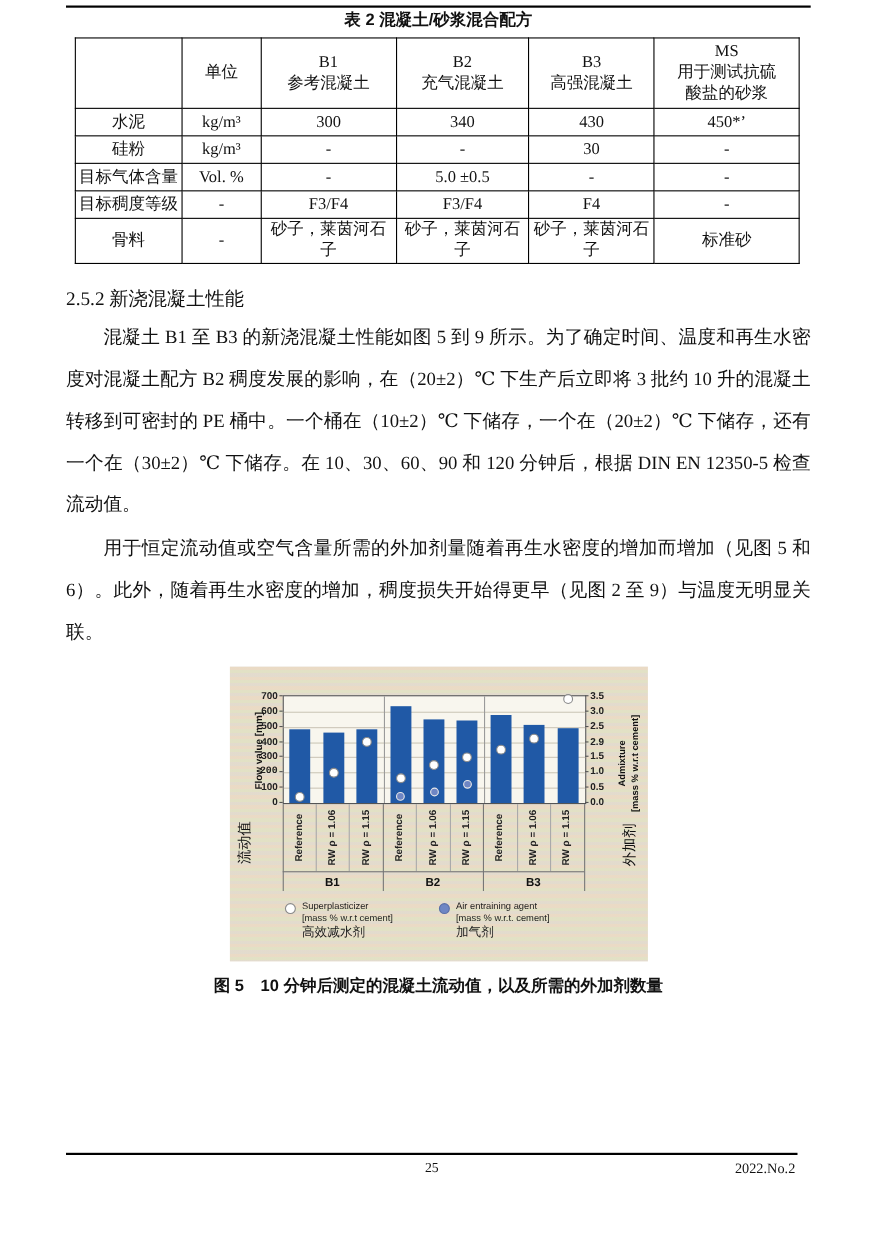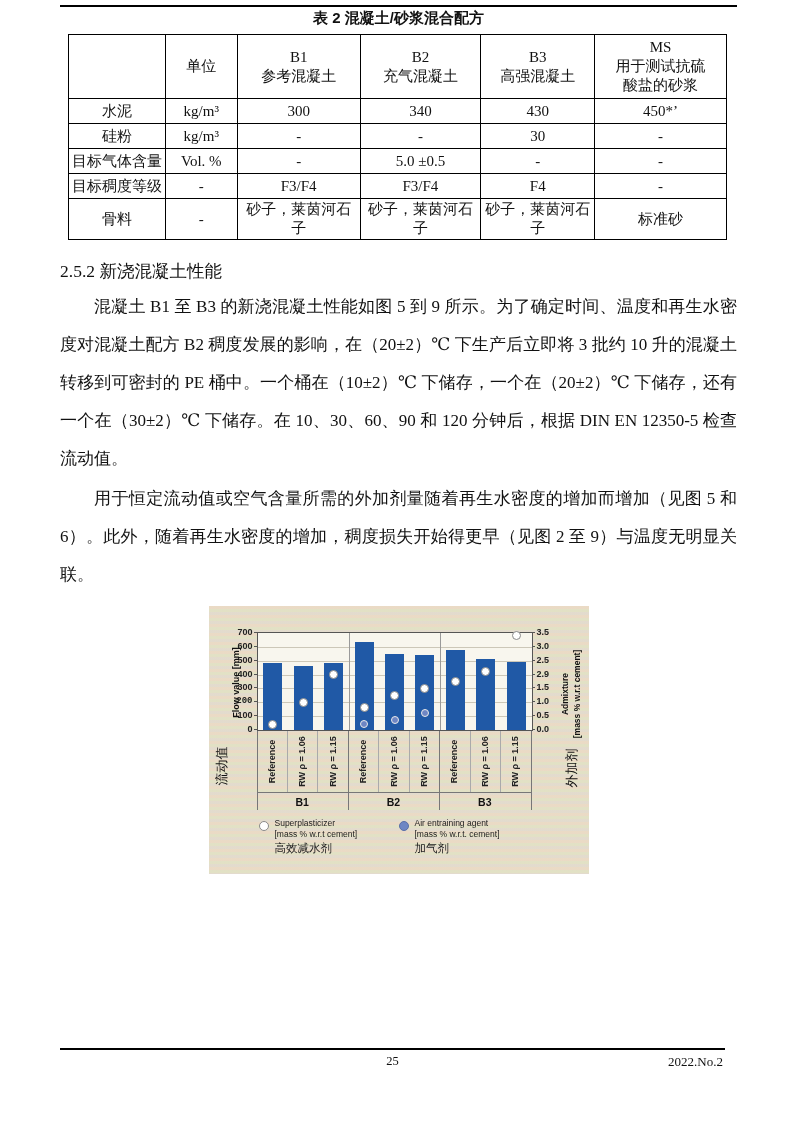--- a/index.html
+++ b/index.html
@@ -256,19 +256,20 @@
       <div class="legend-entry" style="left: 190px; top: 212px;">
         <div class="legend-marker" style="background: rgb(110, 134, 196); border: 1px solid rgb(90, 111, 168);"></div>
         <div class="legend-text">
           <div>Air entraining agent</div>
           <div>[mass % w.r.t. cement]</div>
           <div class="legend-cn">加气剂</div>
         </div>
       </div>
     </div>
 
+  <div class="fig-caption">图 5　10 分钟后测定的混凝土流动值，以及所需的外加剂数量</div>
 </div>
 
 <div class="footer">
   <div class="footer-rule"></div>
   <div class="page-number">25</div>
   <div class="issue">2022.No.2</div>
 </div>
 
 </body></html>

